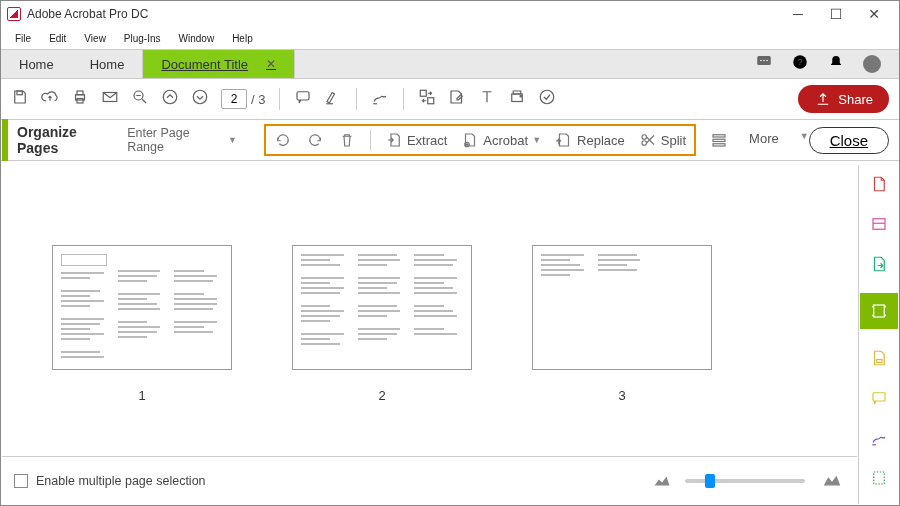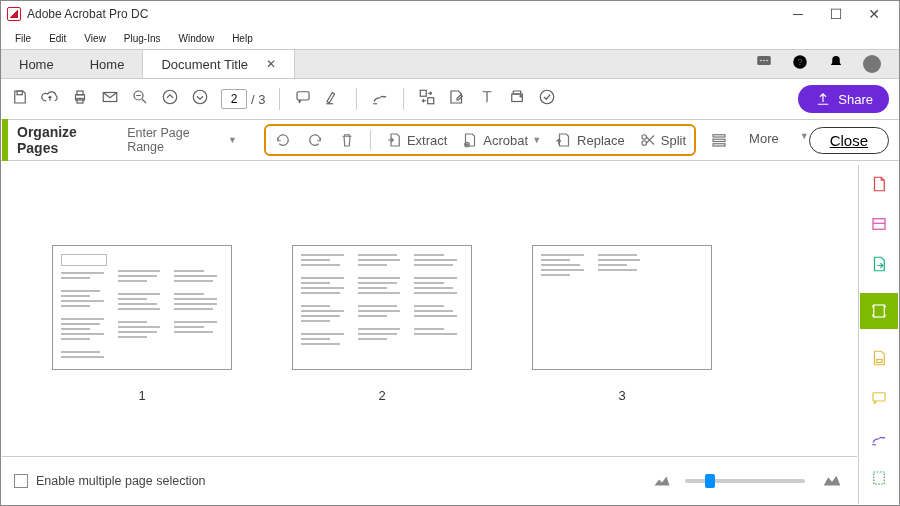--- a/index.html
+++ b/index.html
@@ -13,42 +13,42 @@
   .win-ctrl { display:flex; gap:0; }
   .win-ctrl div { width:38px; height:26px; display:flex; align-items:center; justify-content:center; font-size:14px; color:#444; }
 
   
   .menubar { height:22px; display:flex; align-items:center; padding:0 6px; font-size:10px; color:#222; gap:2px; }
   .menubar span { padding:2px 8px; }
 
   
   .tabstrip { height:30px; background:#e9e9e9; border-top:1px solid #ccc; border-bottom:1px solid #ccc; display:flex; align-items:stretch; }
   .tabstrip .tab { padding:0 18px; display:flex; align-items:center; font-size:13px; color:#333; }
-  .tabstrip .tab.doc { background:#ffffff; border-right:1px solid #ccc; border-left:1px solid #ccc; gap:18px; }
+  .tabstrip .tab.doc { background:#84cc16; border-right:1px solid #ccc; border-left:1px solid #ccc; gap:18px;text-decoration:underline; }
   .tabstrip .tab.doc .close { font-size:12px; color:#555; }
   .tabstrip .right { margin-left:auto; display:flex; align-items:center; gap:18px; padding-right:18px; color:#666; }
   .tabstrip .right svg { width:18px; height:18px; }
   .avatar { width:18px; height:18px; border-radius:50%; background:#777; }
 
   
   .maintb { height:40px; display:flex; align-items:center; padding:0 10px; gap:12px; color:#606060; }
   .maintb .sep { width:1px; height:22px; background:#ccc; margin:0 2px; }
   .maintb svg { width:18px; height:18px; stroke:#606060; stroke-width:1.6; fill:none; }
   .page-ind { display:flex; align-items:center; gap:4px; font-size:13px; color:#555; }
   .page-ind input { width:26px; height:20px; text-align:center; border:1px solid #aaa; border-radius:2px; font-size:12px; }
-  .share-btn { margin-left:auto; background:#6d28d9; color:#fff; border-radius:16px; padding:5px 16px; font-size:13px; display:flex; align-items:center; gap:6px; }
+  .share-btn { margin-left:auto; background:#b91c1c; color:#fff; border-radius:16px; padding:5px 16px; font-size:13px; display:flex; align-items:center; gap:6px; }
   .share-btn svg { stroke:#fff; }
 
   
   .orgbar { height:42px; display:flex; align-items:center; border-top:1px solid #ccc; border-bottom:1px solid #ccc; padding:0 10px; }
   .org-accent { width:6px; height:100%; background:#7fba00; position:absolute; left:1px; }
   .orgbar .lbl { font-weight:600; font-size:14px; color:#333; margin-left:6px; }
   .page-range { display:flex; align-items:center; gap:0; color:#666; font-size:12.5px; border:1px solid transparent; padding:4px 6px; }
   .page-range .chev { font-size:9px; color:#888; }
-  .hl-box { border:2px solid #e38b00; border-radius:6px; display:flex; align-items:center; padding:4px 8px; gap:14px; margin-left:20px; }
+  .hl-box { border:2px solid #e38b00; border-radius:0; display:flex; align-items:center; padding:4px 8px; gap:14px; margin-left:20px; }
   .hl-box .isep { width:1px; height:20px; background:#ccc; }
   .hl-box .ibtn { display:flex; align-items:center; gap:4px; font-size:13px; color:#555; }
   .hl-box svg, .orgbar svg { width:18px; height:18px; stroke:#777; stroke-width:1.6; fill:none; }
   .more-btn { display:flex; gap:21px; font-size:13px; color:#555; margin-left:14px; }
   .close-btn { margin-left:auto; border:1.5px solid #333; border-radius:16px; padding:4px 20px; font-size:15px; font-weight:500;text-decoration:underline; }
 
   
   .thumbs { position:absolute; top:164px; bottom:34px; left:1px; right:42px; display:flex; gap:60px; padding:80px 50px 0 50px; }
   .thumb { width:180px; }
   .thumb .page { width:180px; height:125px; border:1px solid #999; background:#fff; padding:8px; position:relative; overflow:hidden; }

